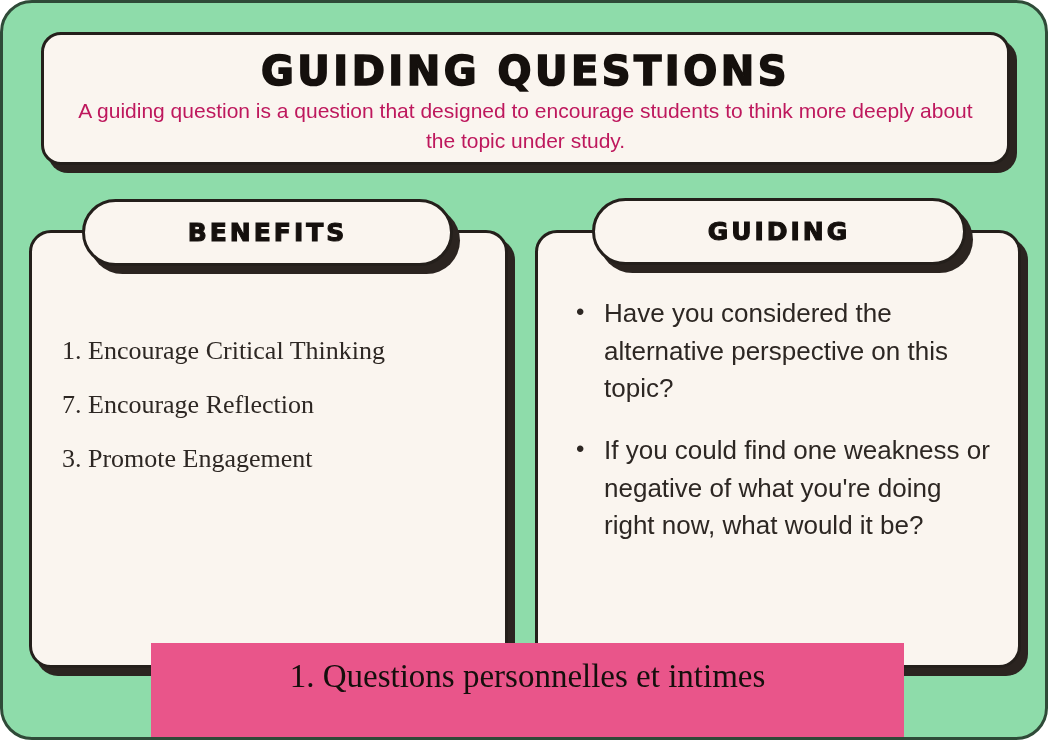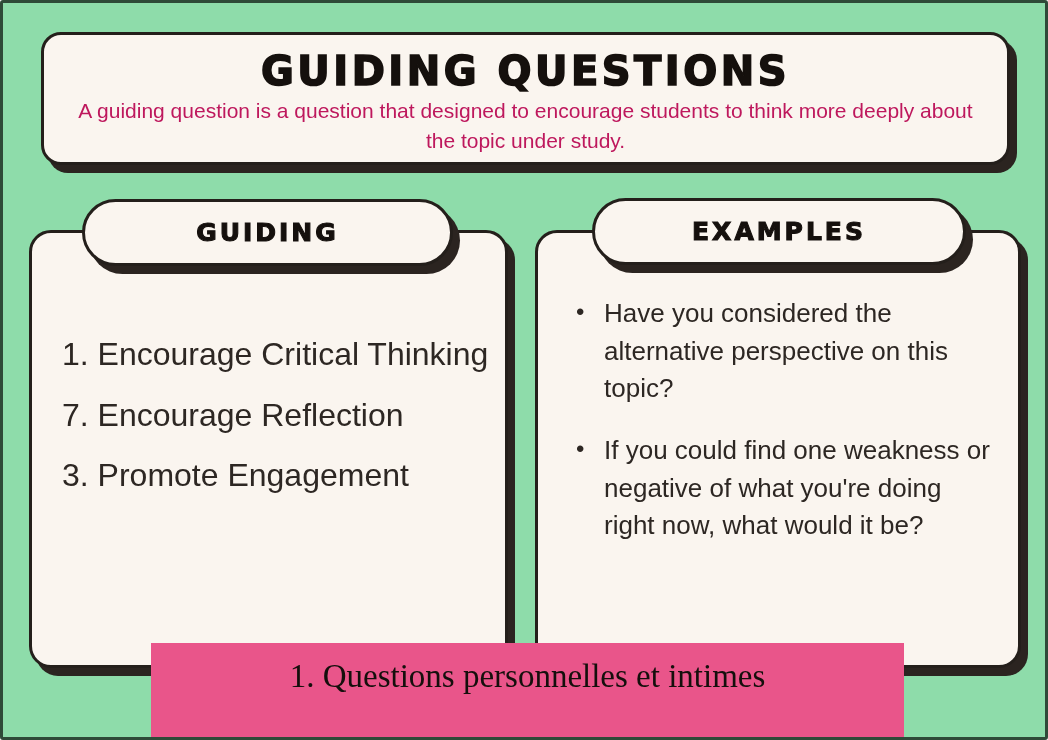--- a/index.html
+++ b/index.html
@@ -13,21 +13,21 @@
   }
 
   
   #poster {
     position: relative;
     width: 1048px;
     height: 740px;
     overflow: hidden;
     background: #8edcaa;
     box-sizing: border-box;
-    border-radius: 3px;
+    border-radius: 32px;
     border: 3px solid #2f4a38;
   }
 
   
   .card {
     position: absolute;
     background: #faf5ef;
     border: 3px solid #241f1b;
     border-radius: 22px;
     box-shadow: 7px 8px 0 0 #2b2420;
@@ -121,22 +121,22 @@
   #benefits-list {
     position: absolute;
     left: 30px;
     top: 104px;
     right: 20px;
     list-style: none;
     margin: 0;
     padding: 0;
   }
   #benefits-list li {
-    font-family: Liberation Sans, sans-serif;
-    font-size: 32px;
+    font-family: Liberation Serif, serif;
+    font-size: 26px;
     color: #2d2723;
     line-height: 1.08;
     margin-bottom: 26px;
     white-space: nowrap;
   }
 
   
   #examples-list {
     position: absolute;
     left: 28px;
@@ -199,30 +199,30 @@
   </div>
 
   <div class="card" id="benefits-card">
     <ul id="benefits-list">
       <li>1. Encourage Critical Thinking</li>
       <li>7. Encourage Reflection</li>
       <li>3. Promote Engagement</li>
     </ul>
   </div>
   <div class="tab-pill" id="benefits-tab">
-    <span class="tab-label">GUIDING</span>
+    <span class="tab-label">BENEFITS</span>
   </div>
 
   <div class="card" id="examples-card">
     <ul id="examples-list">
       <li>Have you considered the alternative perspective on this topic?</li>
       <li>If you could find one weakness or negative of what you're doing right now, what would it be?</li>
     </ul>
   </div>
   <div class="tab-pill" id="examples-tab">
-    <span class="tab-label">EXAMPLES</span>
+    <span class="tab-label">GUIDING</span>
   </div>
 
   <div id="caption-banner">
     <span id="caption-text">1. Questions personnelles et intimes</span>
   </div>
 
 </div>
 
 </body></html>

